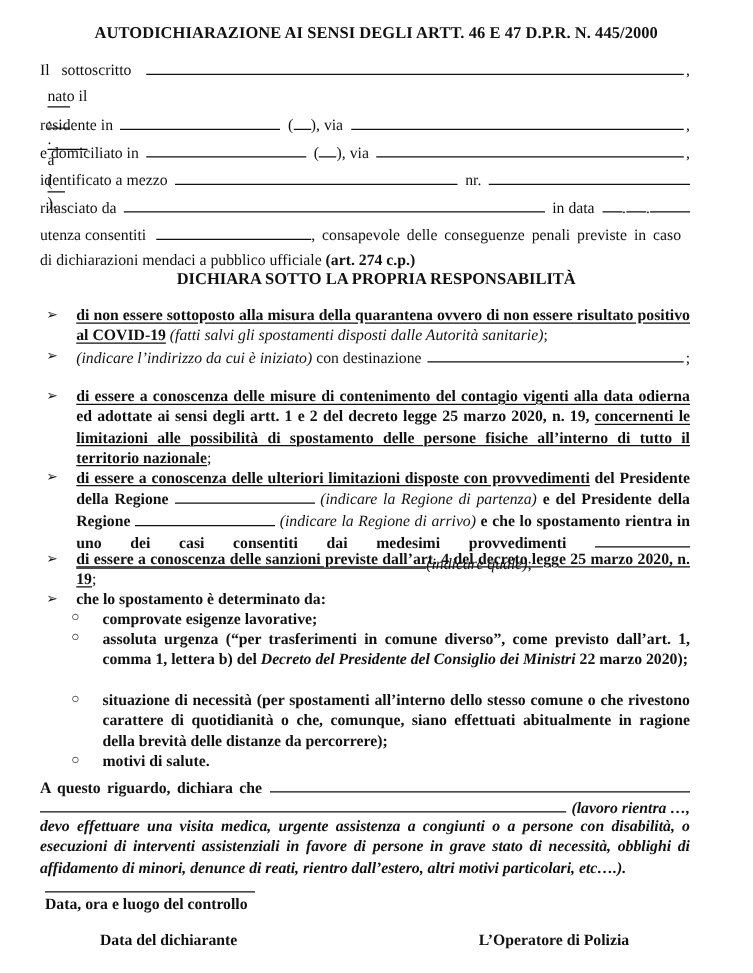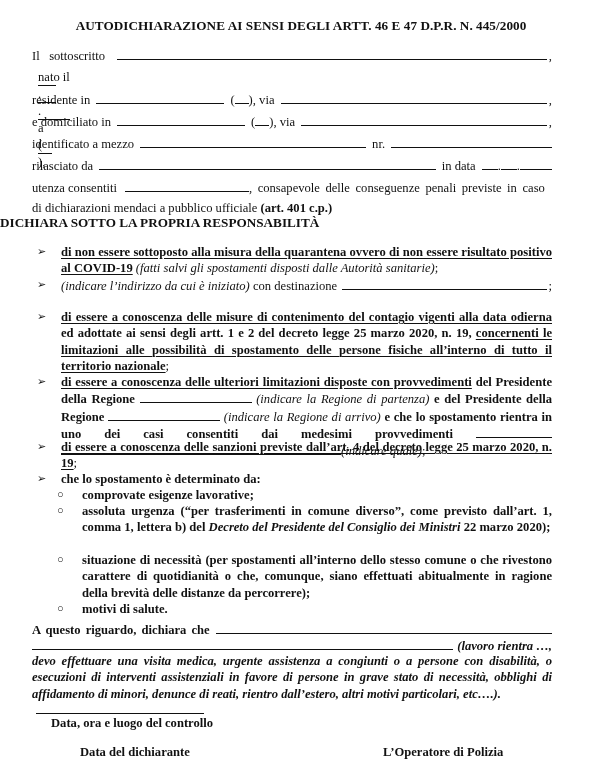--- a/index.html
+++ b/index.html
@@ -13,21 +13,21 @@
     position: absolute; left: 0; width: 602px; top: 18px; text-align: center;
     font-weight: bold; font-size: 13.2px; letter-spacing: 0.05px;
   }
   .line {
     position: absolute; left: 32px; width: 520px; white-space: nowrap; height: 16px; line-height: 16px;
   }
   .blank { display: inline-block; border-bottom: 1px solid #111; height: 12px; vertical-align: baseline; }
   .fl { display: flex; align-items: baseline; }
   .grow { flex: 1; border-bottom: 1px solid #111; height: 12px; margin: 0 2px; }
   .sub {
-    position: absolute; left: 0; width: 602px; top: 215px; text-align: left;
+    position: absolute; left: 0; width: 602px; top: 215px; text-align: center;
     font-weight: bold; font-size: 13.2px;
   }
   .b { font-weight: bold; }
   .i { font-style: italic; }
   .u { text-decoration: underline; text-decoration-thickness: 1.2px; text-underline-offset: 2px; }
   .bullet { position: absolute; left: 37px; font-size: 11px; }
   .para {
     position: absolute; left: 61px; width: 491px; line-height: 16.3px; text-align: justify;
     font-weight: bold;
   }
@@ -89,21 +89,21 @@
   <span>in data</span>
   <span class="blank" style="width:16px;margin-left:6px;"></span>.<span class="blank" style="width:16px;"></span>.<span class="blank" style="width:32px;"></span>
 </div>
 
 <div class="line fl" style="top:179px;">
   <span>utenza consentiti</span>
   <span class="blank" style="width:124px;margin-left:8px;"></span>
   <span style="word-spacing:2.4px;">, consapevole delle conseguenze penali previste in caso</span>
 </div>
 <div class="line" style="top:200px;">
-  <span>di dichiarazioni mendaci a pubblico ufficiale </span><span class="b">(art. 401 c.p.)</span>
+  <span>di dichiarazioni mendaci a pubblico ufficiale </span><span class="b">(art. 274 c.p.)</span>
 </div>
 
 <div class="sub">DICHIARA SOTTO LA PROPRIA RESPONSABILITÀ</div>
 
 <span class="bullet" style="top:245px;">➢</span>
 <div class="para" style="top:244px;">
   <span class="u">di non essere sottoposto alla misura della quarantena ovvero di non essere risultato positivo al COVID-19</span><span class="i n"> (fatti salvi gli spostamenti disposti dalle Autorità sanitarie)</span><span class="n">;</span>
 </div>
 
 <span class="bullet" style="top:278px;">➢</span>
@@ -160,15 +160,15 @@
   <span style="word-spacing:2px;">A questo riguardo, dichiara che</span>
   <span class="grow" style="margin-left:6px;margin-right:0;"></span>
 </div>
 <div class="line fl b" style="top:637px;">
   <span class="grow" style="margin-left:0;margin-right:4px;"></span>
   <span class="i">(lavoro rientra …,</span>
 </div>
 <div class="line b i" style="top:653px;white-space:normal;height:auto;line-height:16.3px;text-align:justify;">devo effettuare una visita medica, urgente assistenza a congiunti o a persone con disabilità, o esecuzioni di interventi assistenziali in favore di persone in grave stato di necessità, obblighi di affidamento di minori, denunce di reati, rientro dall’estero, altri motivi particolari, etc….).</div>
 
 <div style="position:absolute;left:36px;top:713px;width:168px;border-top:1px solid #111;"></div>
-<div class="b" style="position:absolute;left:36px;top:716px;margin-left:15px;">Data, ora e luogo del controllo</div>
+<div class="b" style="position:absolute;left:36px;top:716px;">Data, ora e luogo del controllo</div>
 <div class="b" style="position:absolute;left:80px;top:745px;">Data del dichiarante</div>
 <div class="b" style="position:absolute;left:383px;top:745px;">L’Operatore di Polizia</div>
 
 </body></html>

